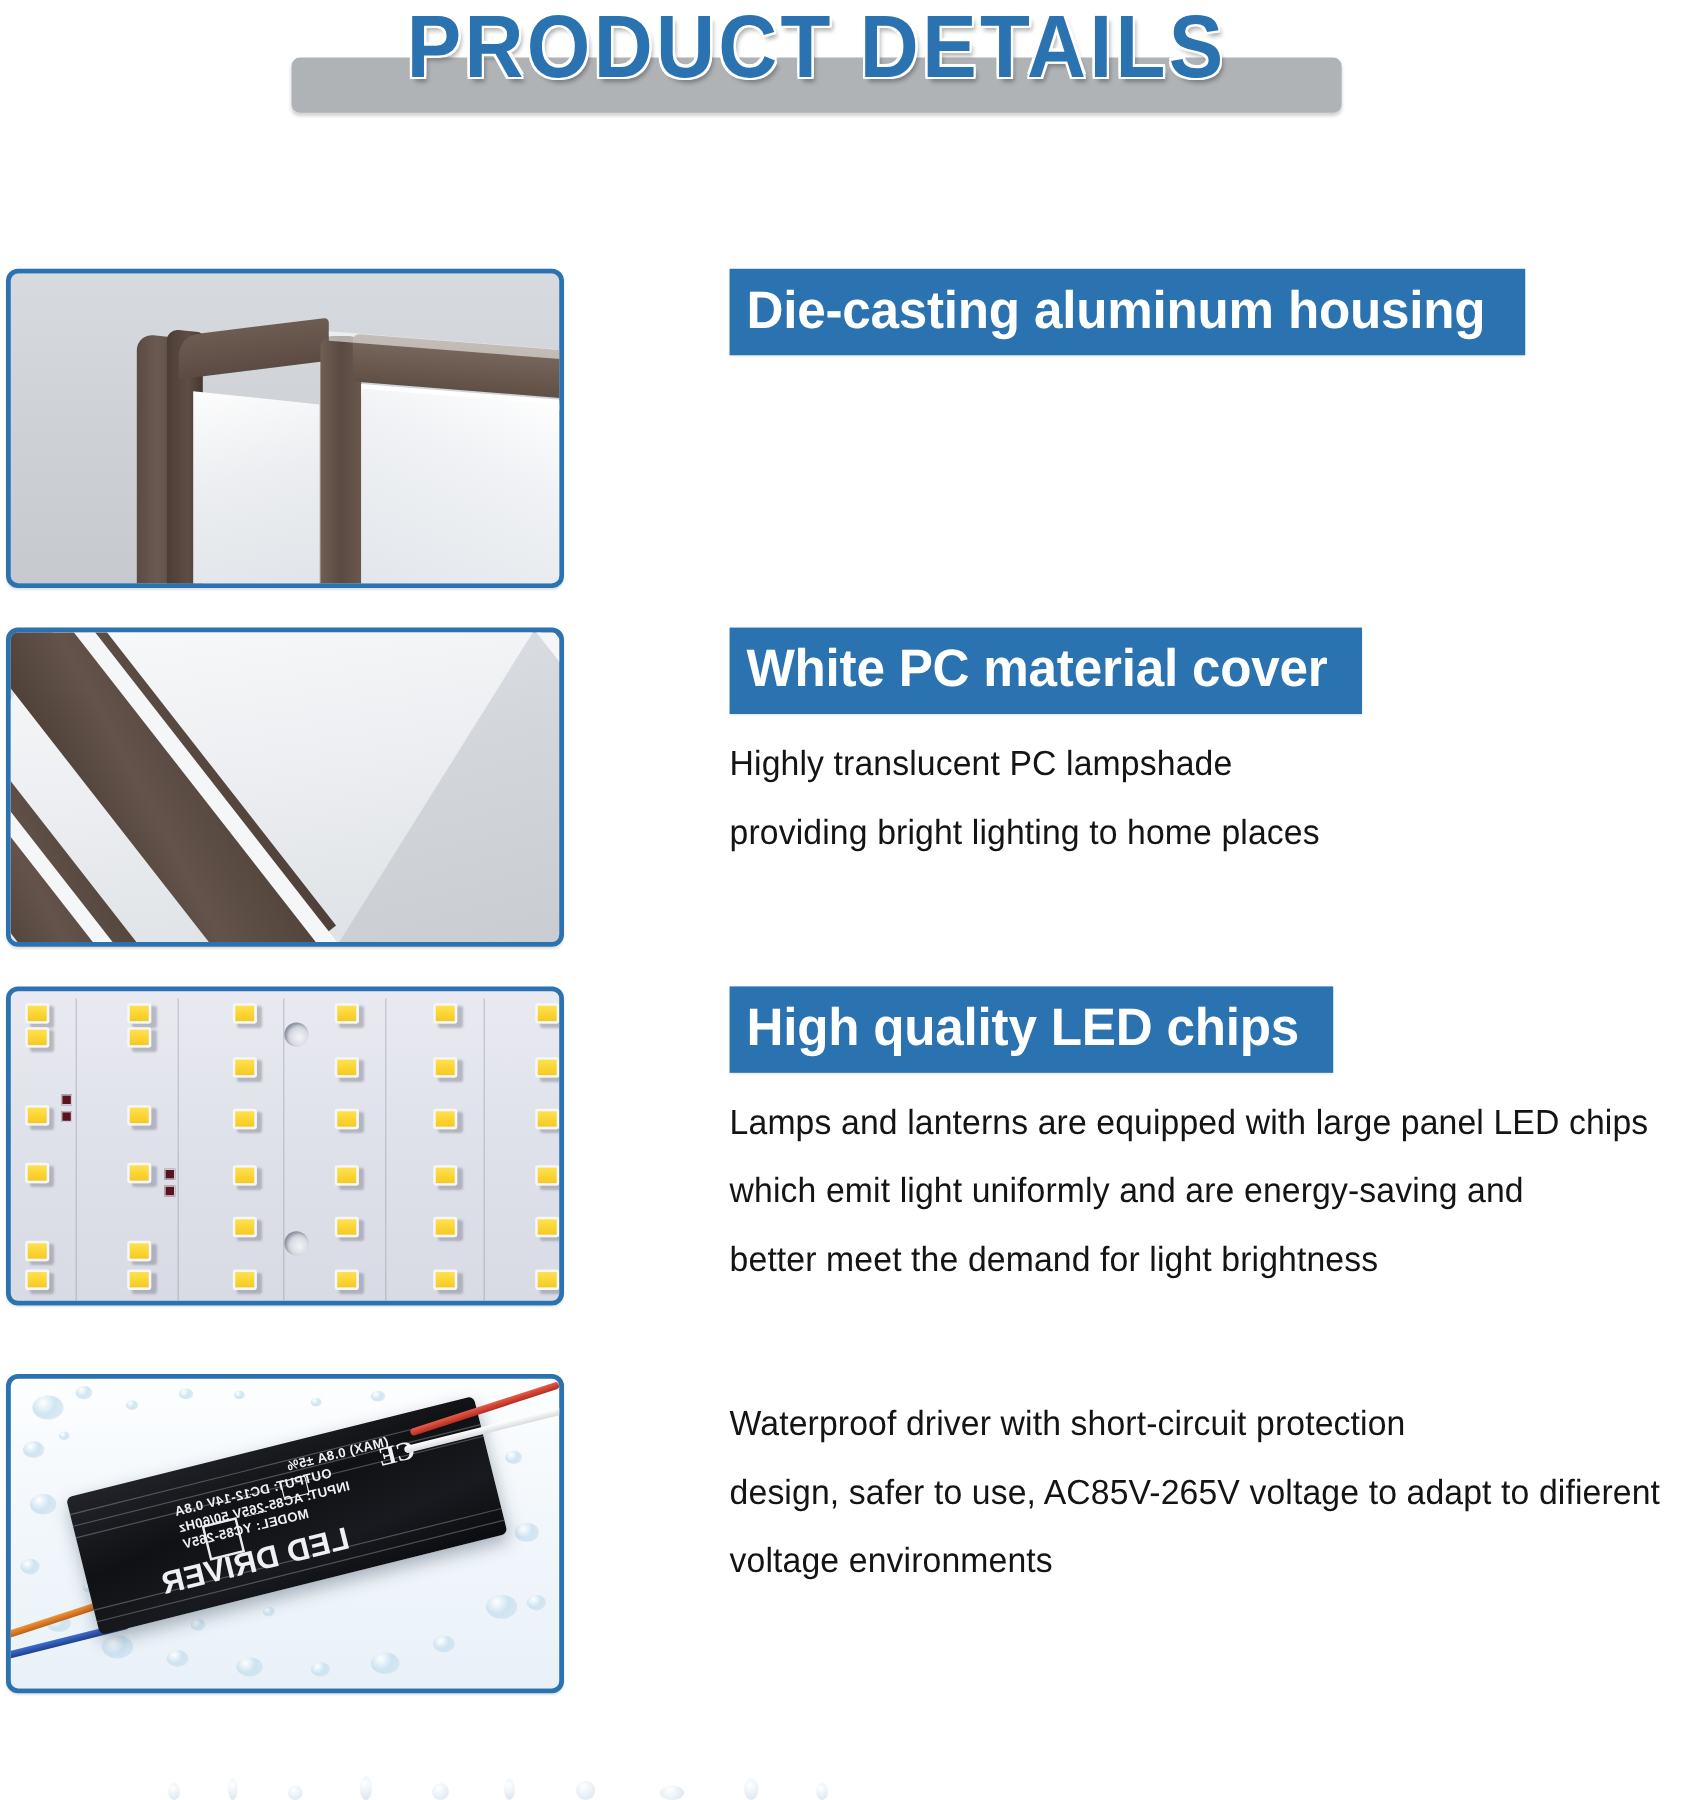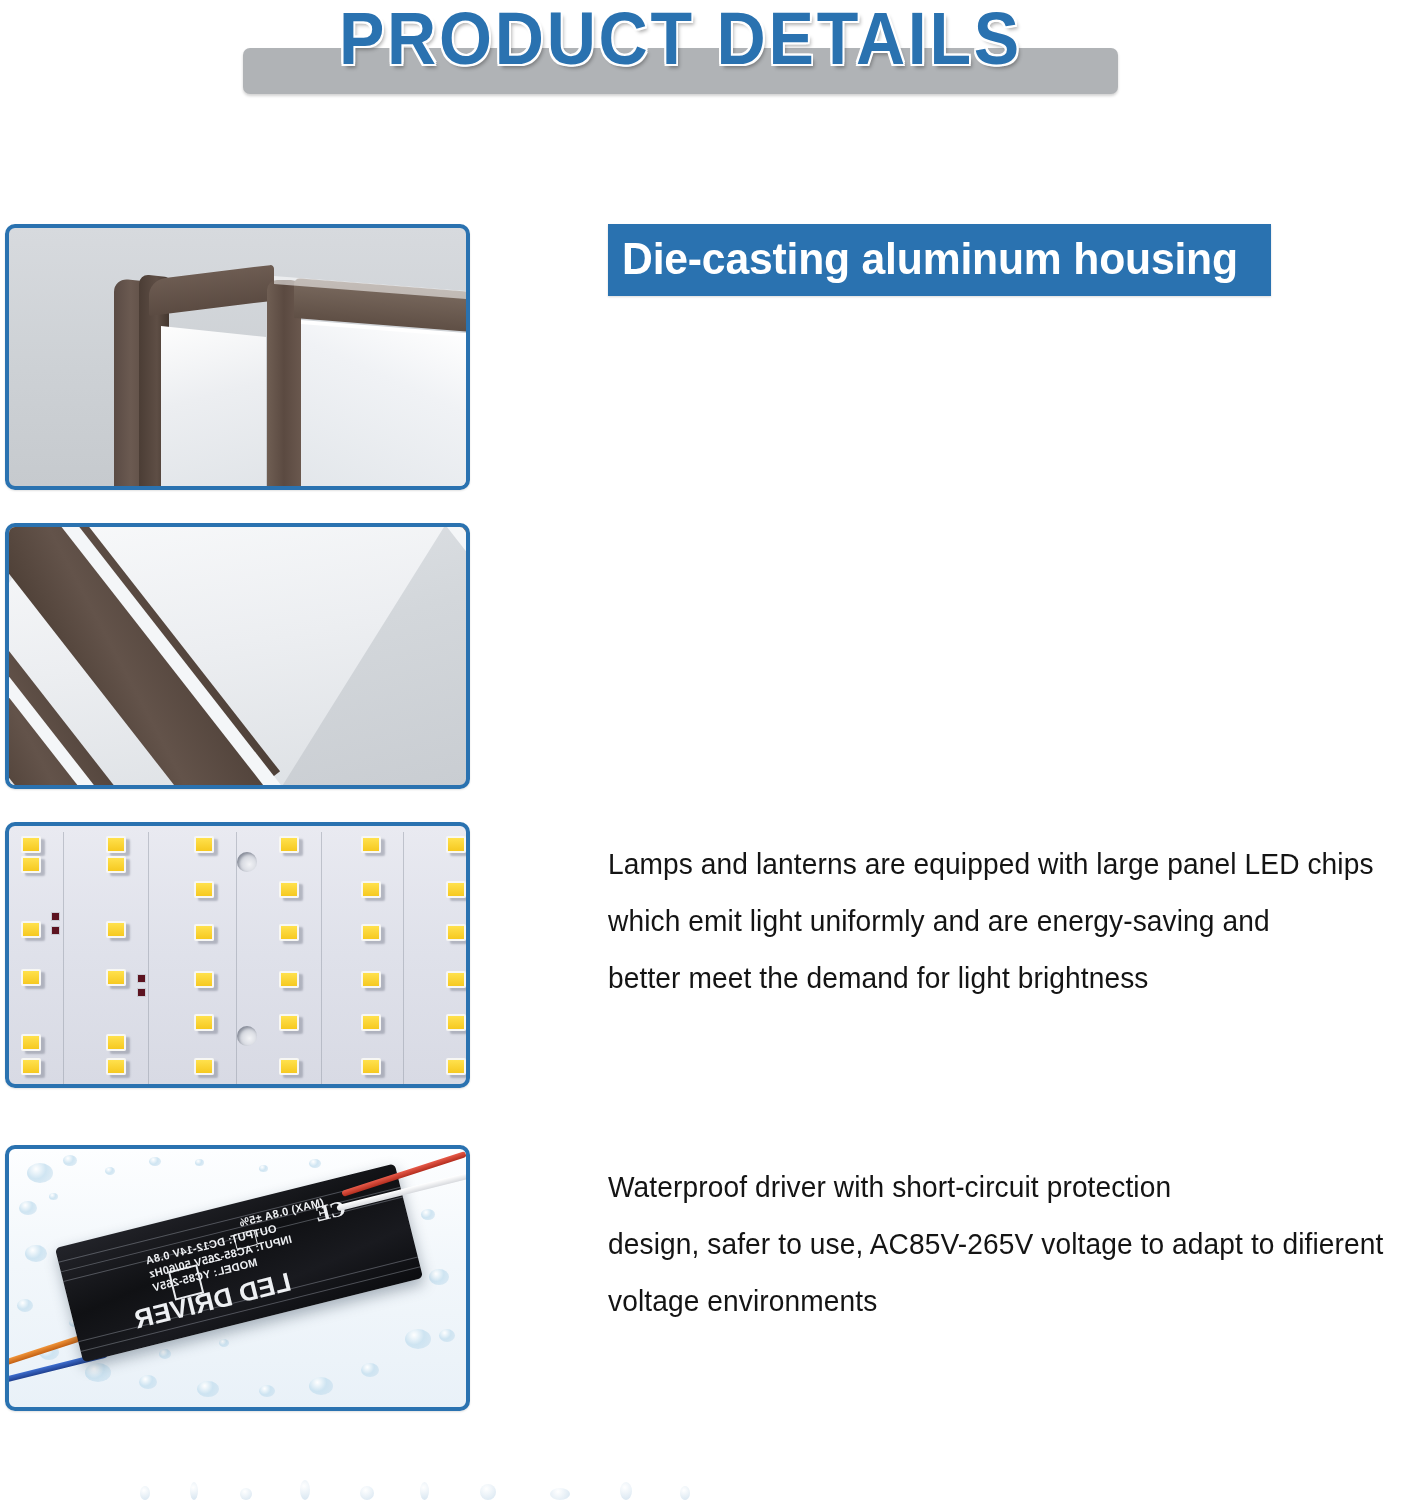--- a/index.html
+++ b/index.html
@@ -309,20 +309,25 @@
     <div class="photo p2">
       <div class="cover"></div>
       <div class="bar b1"></div>
       <div class="gap g1"></div>
       <div class="bar b2"></div>
       <div class="gap g2"></div>
       <div class="bar b3"></div>
       <div class="gap g3"></div>
     </div>
     <div class="txtcol">
+      <div class="banner"><span>White PC material cover</span></div>
+      <div class="body-text">
+        <div>Highly translucent PC lampshade</div>
+        <div>providing bright lighting to home places</div>
+      </div>
     </div>
   </div>
 
   <div class="row row-3">
     <div class="photo p3">
       <div class="led-board" id="ledBoard">
           <div class="led" style="left: 12px; top: 10px;"></div>
           <div class="led" style="left: 12px; top: 30px;"></div>
           <div class="led" style="left: 12px; top: 95px;"></div>
           <div class="led" style="left: 12px; top: 143px;"></div>
@@ -365,20 +370,21 @@
           <div class="led" style="left: 437px; top: 232px;"></div>
           <div class="hole" style="left: 228px; top: 26px;"></div>
           <div class="hole" style="left: 228px; top: 200px;"></div>
           <div class="res" style="left: 42px; top: 86px;"></div>
           <div class="res" style="left: 42px; top: 100px;"></div>
           <div class="res" style="left: 128px; top: 148px;"></div>
           <div class="res" style="left: 128px; top: 162px;"></div>
         </div>
     </div>
     <div class="txtcol">
+      <div class="banner"><span>High quality LED chips</span></div>
       <div class="body-text">
         <div>Lamps and lanterns are equipped with large panel LED chips</div>
         <div>which emit light uniformly and are energy-saving and</div>
         <div>better meet the demand for light brightness</div>
       </div>
     </div>
   </div>
 
   <div class="row row-4">
     <div class="photo p4">

